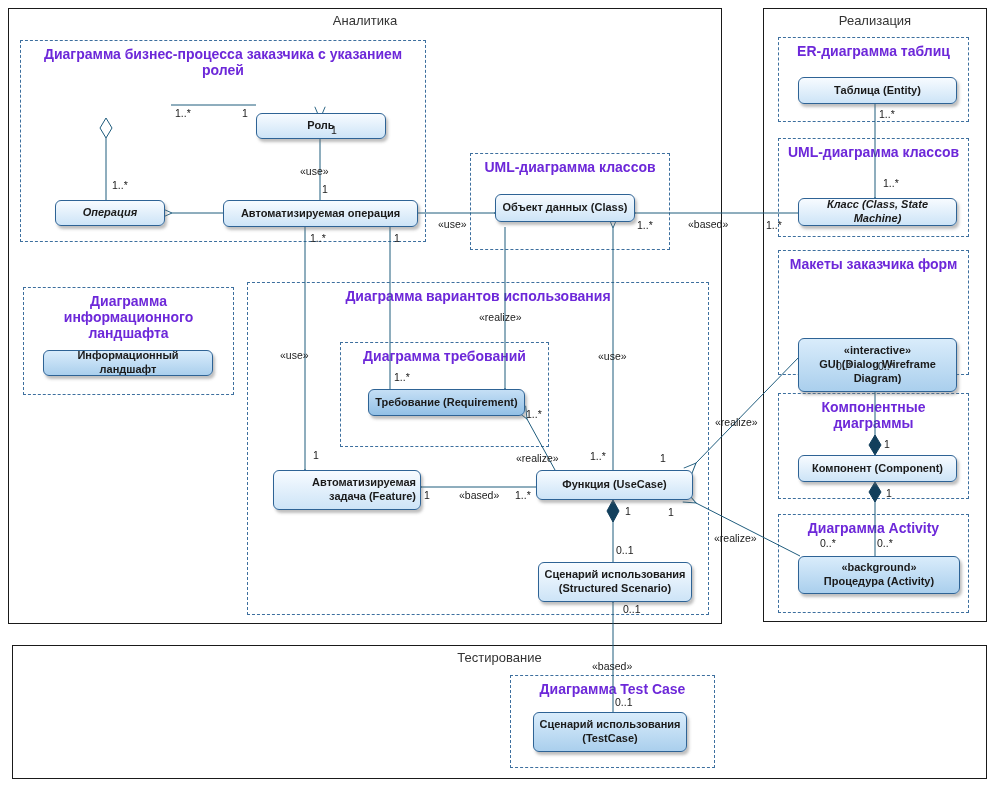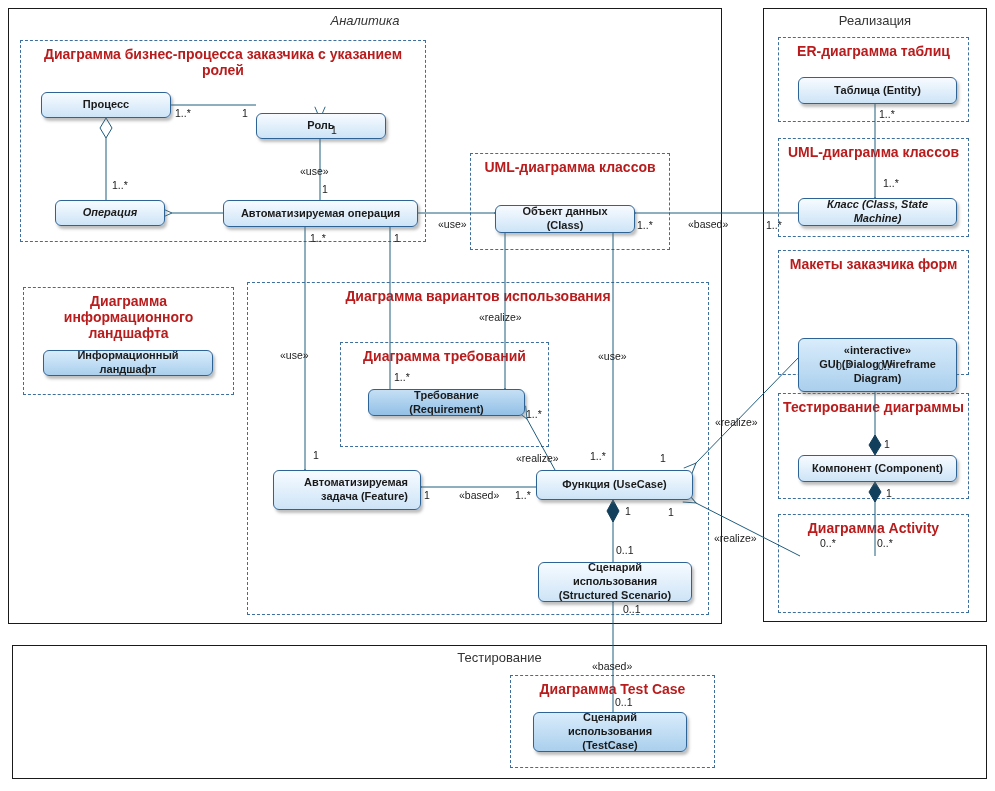--- a/index.html
+++ b/index.html
@@ -5,27 +5,27 @@
   html,body{margin:0;padding:0;background:#fff;}
   #canvas{position:relative;width:995px;height:791px;background:#fff;
           font-family:"Liberation Sans",sans-serif;overflow:hidden;}
   
   .region{position:absolute;border:1px solid #1a1a1a;background:transparent;}
   .region-title{position:absolute;left:0;right:0;top:4px;text-align:center;
                 font-size:13px;color:#333;}
   
   .group{position:absolute;border:1px dashed #3d6f9e;background:transparent;}
   .group-title{position:absolute;left:2px;right:2px;top:5px;text-align:center;
-               font-weight:bold;font-size:14px;color:#b91c1c;line-height:1.15;}
+               font-weight:bold;font-size:14px;color:#6d28d9;line-height:1.15;}
   
   .node{position:absolute;border:1px solid #2e6395;border-radius:6px;
         display:flex;align-items:center;justify-content:center;text-align:center;
         font-size:11px;font-weight:bold;color:#1a1a1a;line-height:1.25;
         background:linear-gradient(180deg,#f7fbff 0%,#cde4f7 100%);
-        box-shadow:2px 3px 3px rgba(110,110,110,.45);z-index:3;padding:1px 12px;
+        box-shadow:2px 3px 3px rgba(110,110,110,.45);z-index:3;padding:1px 4px;
         box-sizing:border-box;}
   .node.med{background:linear-gradient(180deg,#d9ecfb 0%,#aacfed 100%);}
   .node.dark{background:linear-gradient(180deg,#c5dff5 0%,#92c0e6 100%);}
   .node.pre{white-space:pre-line;}
   
   #wires{position:absolute;left:0;top:0;z-index:1;}
   
   .elbl{position:absolute;font-size:10.5px;color:#1a1a1a;z-index:4;white-space:nowrap;}
 </style>
 </head>
@@ -63,21 +63,21 @@
       <line x1="613" y1="511" x2="613" y2="562"></line>
       <line x1="613" y1="712" x2="613" y2="603" marker-end="url(#oarr)"></line>
     </g>
 
     <polygon points="106,118 112,128 106,138 100,128" fill="#ffffff" stroke="#1f5c7d"></polygon>
     <polygon points="875,435 881,445 875,455 869,445" fill="#123f5c" stroke="#123f5c"></polygon>
     <polygon points="875,482 881,492 875,502 869,492" fill="#123f5c" stroke="#123f5c"></polygon>
     <polygon points="613,500 619,511 613,522 607,511" fill="#123f5c" stroke="#123f5c"></polygon>
   </svg>
 
-  <div class="region" style="left:8px;top:8px;width:712px;height:614px;font-style:italic;">
+  <div class="region" style="left:8px;top:8px;width:712px;height:614px;">
     <div class="region-title">Аналитика</div>
   </div>
   <div class="region" style="left:763px;top:8px;width:222px;height:612px;">
     <div class="region-title">Реализация</div>
   </div>
   <div class="region" style="left:12px;top:645px;width:973px;height:132px;">
     <div class="region-title">Тестирование</div>
   </div>
 
   <div class="group" style="left:20px;top:40px;width:404px;height:200px;">
@@ -98,45 +98,46 @@
   <div class="group" style="left:778px;top:37px;width:189px;height:83px;">
     <div class="group-title">ER-диаграмма таблиц</div>
   </div>
   <div class="group" style="left:778px;top:138px;width:189px;height:97px;">
     <div class="group-title">UML-диаграмма классов</div>
   </div>
   <div class="group" style="left:778px;top:250px;width:189px;height:123px;">
     <div class="group-title">Макеты заказчика форм</div>
   </div>
   <div class="group" style="left:778px;top:393px;width:189px;height:104px;">
-    <div class="group-title">Тестирование диаграммы</div>
+    <div class="group-title">Компонентные диаграммы</div>
   </div>
   <div class="group" style="left:778px;top:514px;width:189px;height:97px;">
     <div class="group-title">Диаграмма Activity</div>
   </div>
   <div class="group" style="left:510px;top:675px;width:203px;height:91px;">
     <div class="group-title">Диаграмма Test Case</div>
   </div>
 
-  <div class="node" style="left:41px;top:92px;width:130px;height:26px;">Процесс</div>
   <div class="node" style="left:256px;top:84px;width:130px;height:26px;margin-top:29px;">Роль</div>
   <div class="node" style="left:55px;top:200px;width:110px;height:26px;font-style:italic;">Операция</div>
   <div class="node" style="left:223px;top:200px;width:195px;height:27px;">Автоматизируемая операция</div>
-  <div class="node" style="left:495px;top:205px;width:140px;height:28px;">Объект данных (Class)</div>
+  <div class="node" style="left:495px;top:194px;width:140px;height:28px;">Объект данных (Class)</div>
   <div class="node med" style="left:43px;top:350px;width:170px;height:26px;">Информационный ландшафт</div>
   <div class="node dark" style="left:368px;top:389px;width:157px;height:27px;">Требование (Requirement)</div>
   <div class="node" style="left:273px;top:470px;width:148px;height:40px;text-align:right;">Автоматизируемая задача (Feature)</div>
   <div class="node" style="left:536px;top:470px;width:157px;height:30px;">Функция (UseCase)</div>
   <div class="node" style="left:538px;top:562px;width:154px;height:40px;">Сценарий использования (Structured Scenario)</div>
   <div class="node" style="left:798px;top:77px;width:159px;height:27px;">Таблица (Entity)</div>
   <div class="node" style="left:798px;top:198px;width:159px;height:28px;font-style:italic;">Класс (Class, State Machine)</div>
   <div class="node med pre" style="left:798px;top:302px;width:159px;height:54px;margin-top:36px;">«interactive»
 GUI (Dialog Wireframe
 Diagram)</div>
   <div class="node" style="left:798px;top:455px;width:159px;height:27px;">Компонент (Component)</div>
+  <div class="node med pre" style="left:798px;top:556px;width:162px;height:38px;">«background»
+Процедура (Activity)</div>
   <div class="node med" style="left:533px;top:712px;width:154px;height:40px;">Сценарий использования (TestCase)</div>
 
   <span class="elbl" style="left:175px;top:107px;">1..*</span>
   <span class="elbl" style="left:242px;top:107px;">1</span>
   <span class="elbl" style="left:112px;top:179px;">1..*</span>
   <span class="elbl" style="left:331px;top:124px;">1</span>
   <span class="elbl" style="left:300px;top:165px;">«use»</span>
   <span class="elbl" style="left:322px;top:183px;">1</span>
   <span class="elbl" style="left:438px;top:218px;">«use»</span>
   <span class="elbl" style="left:637px;top:219px;">1..*</span>

